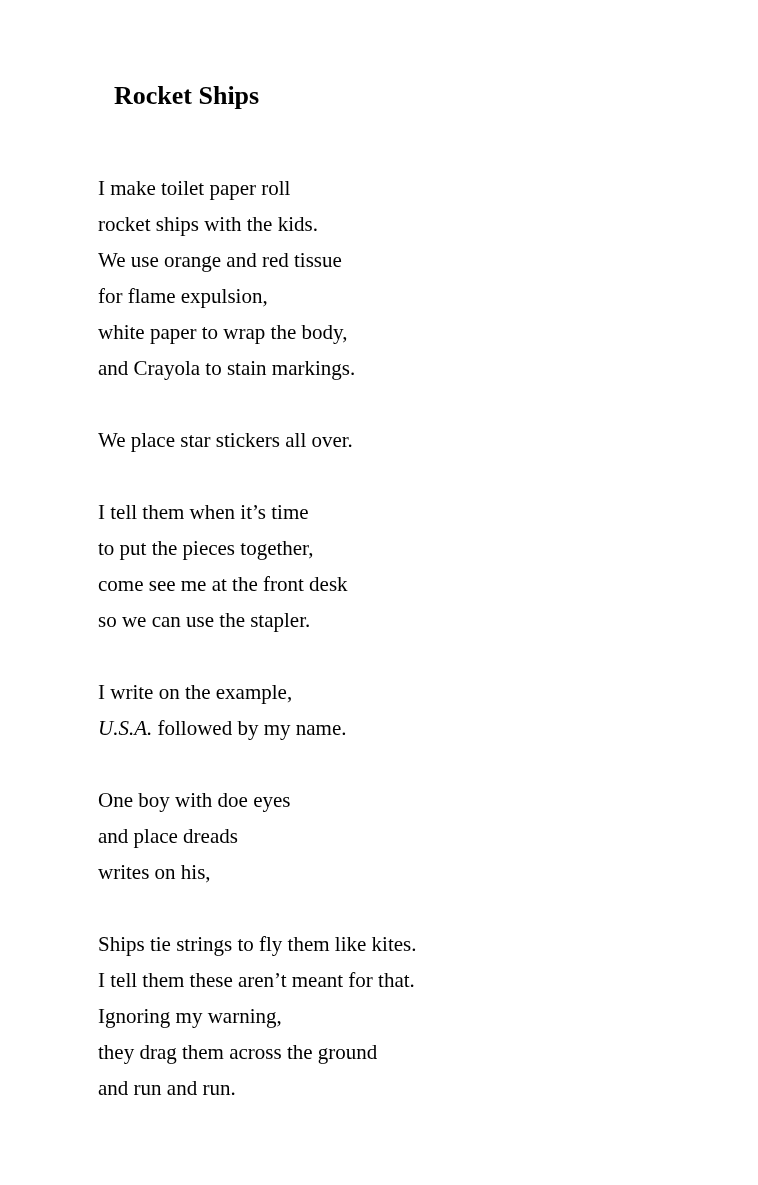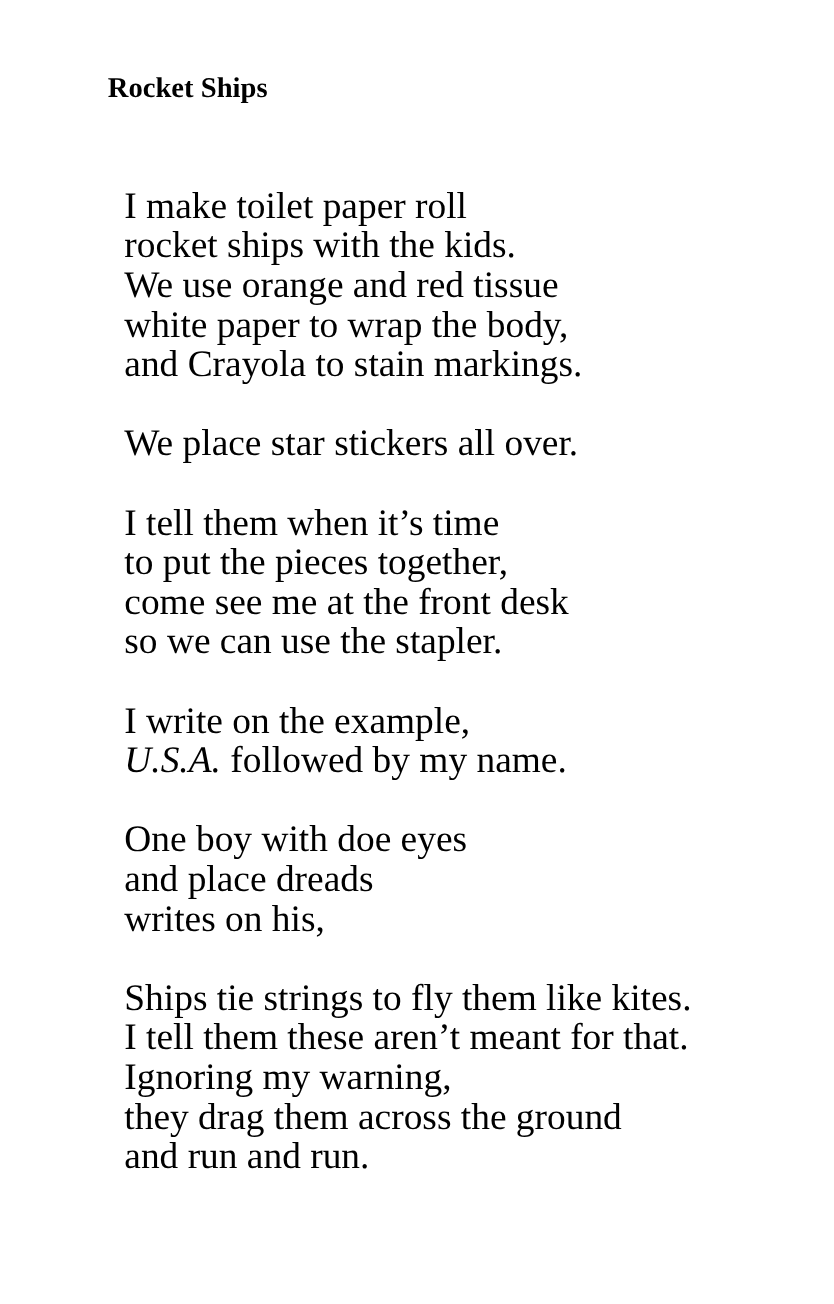--- a/index.html
+++ b/index.html
@@ -22,29 +22,28 @@
       width: 640px;
     }
     .title {
       position: absolute;
       top: 62px;
       left: 0;
       font-size: 26px;
       font-weight: bold;
       line-height: 36px;
       white-space: nowrap;
-      margin: 0;
+      margin: 16px;
     }
     .poem {
       position: absolute;
       top: 170px;
       left: 0;
-      font-size: 34px;
+      font-size: 21px;
       line-height: 36px;
-      margin-left: 15px;
     }
     .stanza {
       margin: 0 0 36px 0;
     }
     .line {
       display: block;
       white-space: nowrap;
       height: 36px;
     }
     .italic {
@@ -56,20 +55,21 @@
 
 <div class="page">
   <h1 class="title">Rocket Ships</h1>
 
   <div class="poem">
 
     <div class="stanza">
       <span class="line">I make toilet paper roll</span>
       <span class="line">rocket ships with the kids.</span>
       <span class="line">We use orange and red tissue</span>
+      <span class="line">for flame expulsion,</span>
       <span class="line">white paper to wrap the body,</span>
       <span class="line">and Crayola to stain markings.</span>
     </div>
 
     <div class="stanza">
       <span class="line">We place star stickers all over.</span>
     </div>
 
     <div class="stanza">
       <span class="line">I tell them when it’s time</span>

